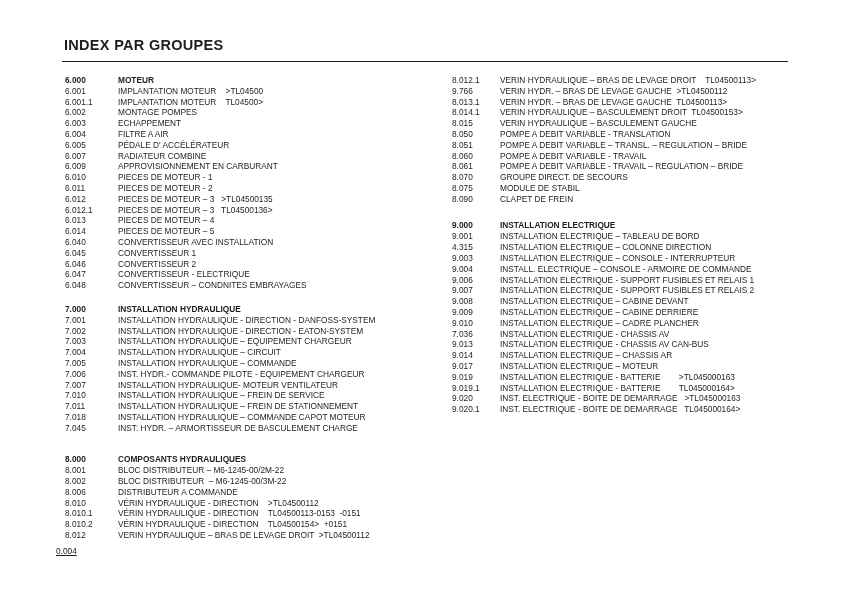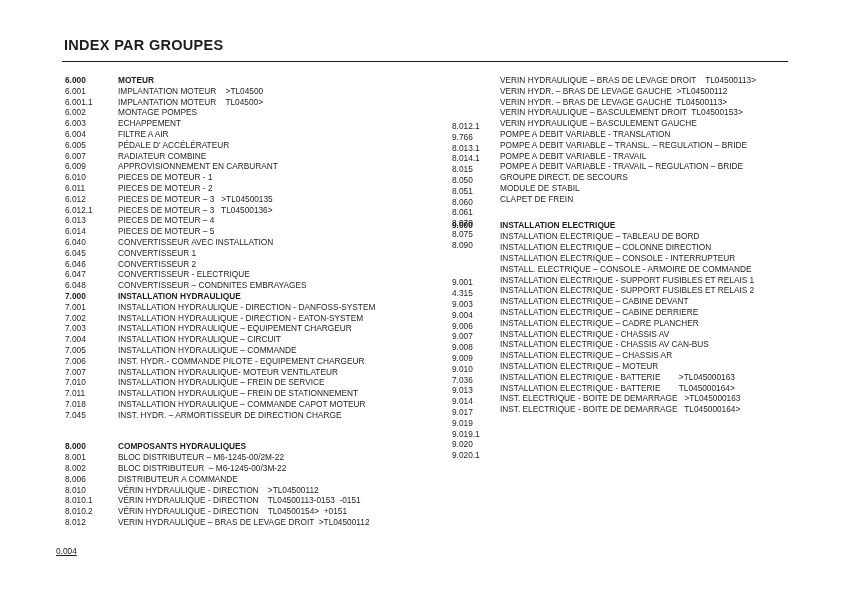--- a/index.html
+++ b/index.html
@@ -33,23 +33,23 @@
   .col-left  { left: 65px; }
   .col-right { left: 452px; }
   .row {
     display: flex;
     height: 10.8px;
     line-height: 10.9px;
     font-size: 8.3px;
     white-space: pre;
   }
   .num  { flex: none; width: 53px; }
-  .col-right .num { width: 48px; margin-top: 46px; }
+  .col-right .num { width: 48px; }
   .bold { font-weight: bold; align-items: flex-end; }
-  .col-left  .section:nth-child(2) { }
+  .col-left  .section:nth-child(2) { margin-top: 13px; }
   .col-left  .section:nth-child(3) { margin-top: 21px; }
   .col-right .section:nth-child(2) { margin-top: 16px; }
   .footer {
     position: absolute;
     left: 56px;
     top: 546px;
     font-size: 8.3px;
     line-height: 10px;
     white-space: pre;
     text-decoration: underline;
@@ -90,21 +90,21 @@
         <div class="row"><span class="num">7.001</span><span class="label">INSTALLATION HYDRAULIQUE - DIRECTION - DANFOSS-SYSTEM</span></div>
         <div class="row"><span class="num">7.002</span><span class="label">INSTALLATION HYDRAULIQUE - DIRECTION - EATON-SYSTEM</span></div>
         <div class="row"><span class="num">7.003</span><span class="label">INSTALLATION HYDRAULIQUE – EQUIPEMENT CHARGEUR</span></div>
         <div class="row"><span class="num">7.004</span><span class="label">INSTALLATION HYDRAULIQUE – CIRCUIT</span></div>
         <div class="row"><span class="num">7.005</span><span class="label">INSTALLATION HYDRAULIQUE – COMMANDE</span></div>
         <div class="row"><span class="num">7.006</span><span class="label">INST. HYDR.- COMMANDE PILOTE - EQUIPEMENT CHARGEUR</span></div>
         <div class="row"><span class="num">7.007</span><span class="label">INSTALLATION HYDRAULIQUE- MOTEUR VENTILATEUR</span></div>
         <div class="row"><span class="num">7.010</span><span class="label">INSTALLATION HYDRAULIQUE – FREIN DE SERVICE</span></div>
         <div class="row"><span class="num">7.011</span><span class="label">INSTALLATION HYDRAULIQUE – FREIN DE STATIONNEMENT</span></div>
         <div class="row"><span class="num">7.018</span><span class="label">INSTALLATION HYDRAULIQUE – COMMANDE CAPOT MOTEUR</span></div>
-        <div class="row"><span class="num">7.045</span><span class="label">INST. HYDR. – ARMORTISSEUR DE DIRECTION CHARGE</span></div>
+        <div class="row"><span class="num">7.045</span><span class="label">INST. HYDR. – ARMORTISSEUR DE BASCULEMENT CHARGE</span></div>
       </div>
       <div class="section">
         <div class="row bold"><span class="num">8.000</span><span class="label">COMPOSANTS HYDRAULIQUES</span></div>
         <div class="row"><span class="num">8.001</span><span class="label">BLOC DISTRIBUTEUR – M6-1245-00/2M-22</span></div>
         <div class="row"><span class="num">8.002</span><span class="label">BLOC DISTRIBUTEUR  – M6-1245-00/3M-22</span></div>
         <div class="row"><span class="num">8.006</span><span class="label">DISTRIBUTEUR A COMMANDE</span></div>
         <div class="row"><span class="num">8.010</span><span class="label">VÉRIN HYDRAULIQUE - DIRECTION    &gt;TL04500112</span></div>
         <div class="row"><span class="num">8.010.1</span><span class="label">VÉRIN HYDRAULIQUE - DIRECTION    TL04500113-0153  -0151</span></div>
         <div class="row"><span class="num">8.010.2</span><span class="label">VÉRIN HYDRAULIQUE - DIRECTION    TL04500154&gt;  +0151</span></div>
         <div class="row"><span class="num">8.012</span><span class="label">VERIN HYDRAULIQUE – BRAS DE LEVAGE DROIT  &gt;TL04500112</span></div>

